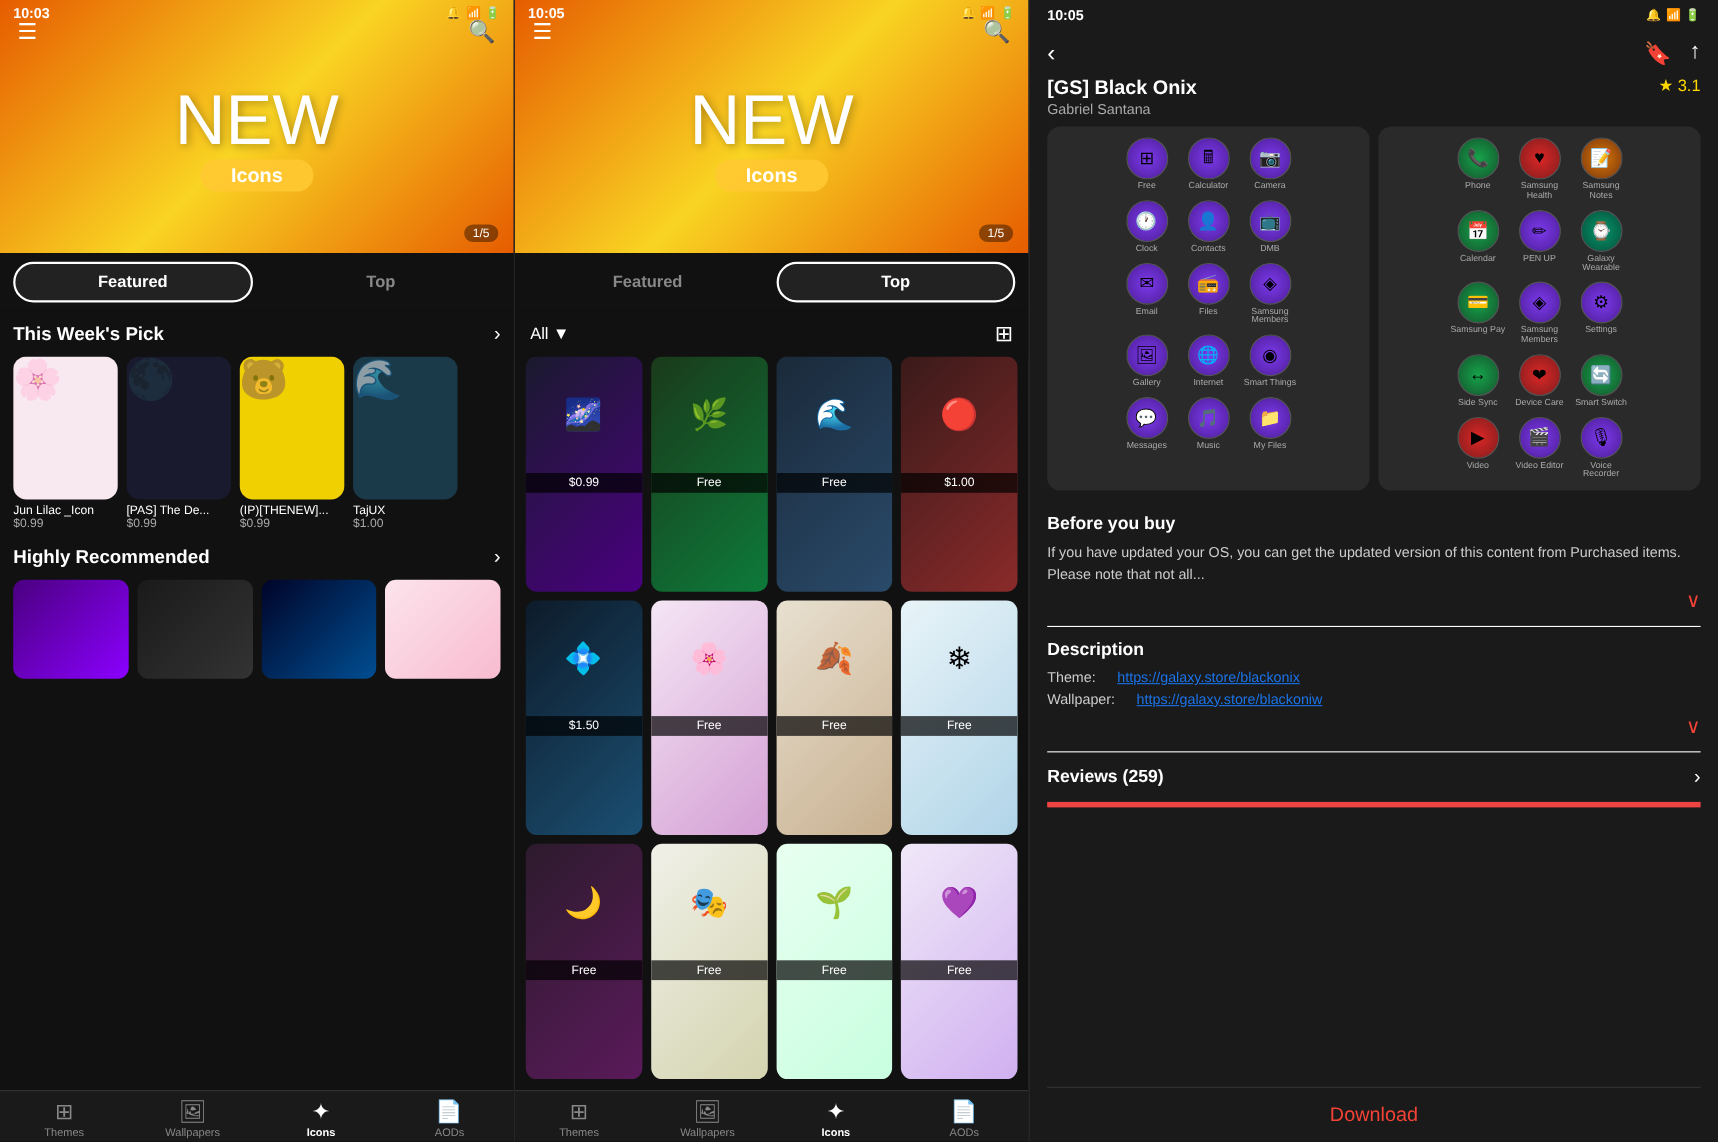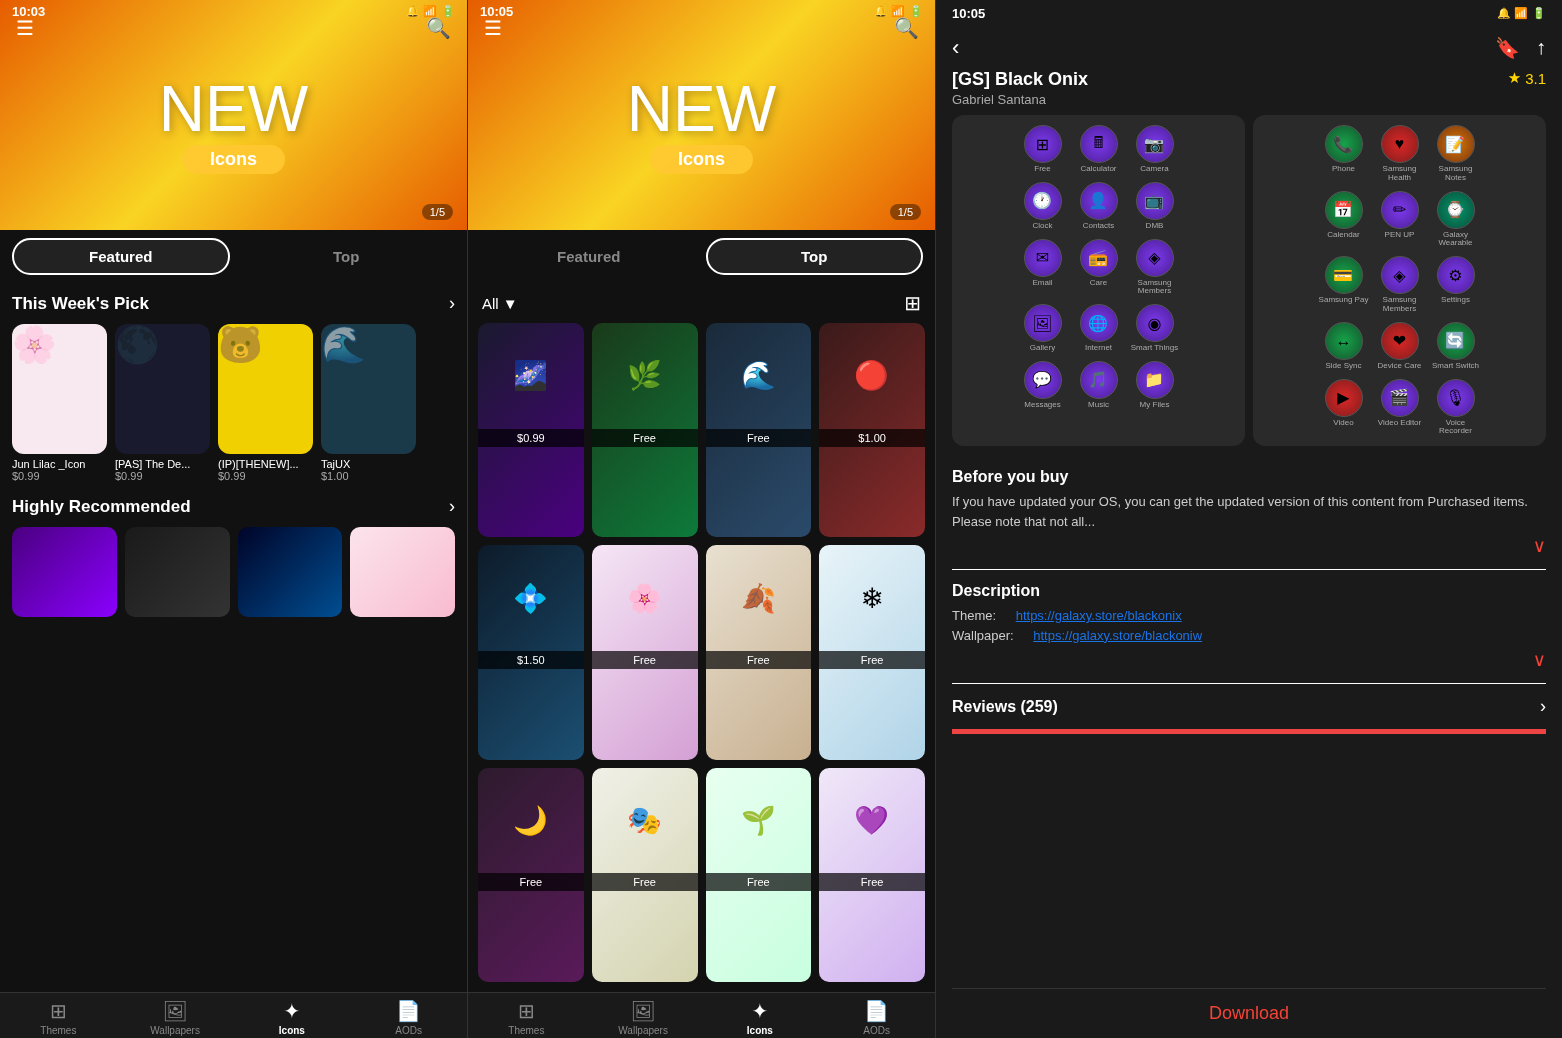--- a/index.html
+++ b/index.html
@@ -823,21 +823,21 @@
         </div>
       </div>
 
       <div class="icon-row">
         <div class="app-icon-item">
           <div class="app-icon-circle ic-email">✉</div>
           <div class="app-icon-label">Email</div>
         </div>
         <div class="app-icon-item">
           <div class="app-icon-circle ic-radio">📻</div>
-          <div class="app-icon-label">Care</div>
+          <div class="app-icon-label">Files</div>
         </div>
         <div class="app-icon-item">
           <div class="app-icon-circle ic-smart">◈</div>
           <div class="app-icon-label">Samsung Members</div>
         </div>
       </div>
 
       <div class="icon-row">
         <div class="app-icon-item">
           <div class="app-icon-circle ic-gallery">🖼</div>

